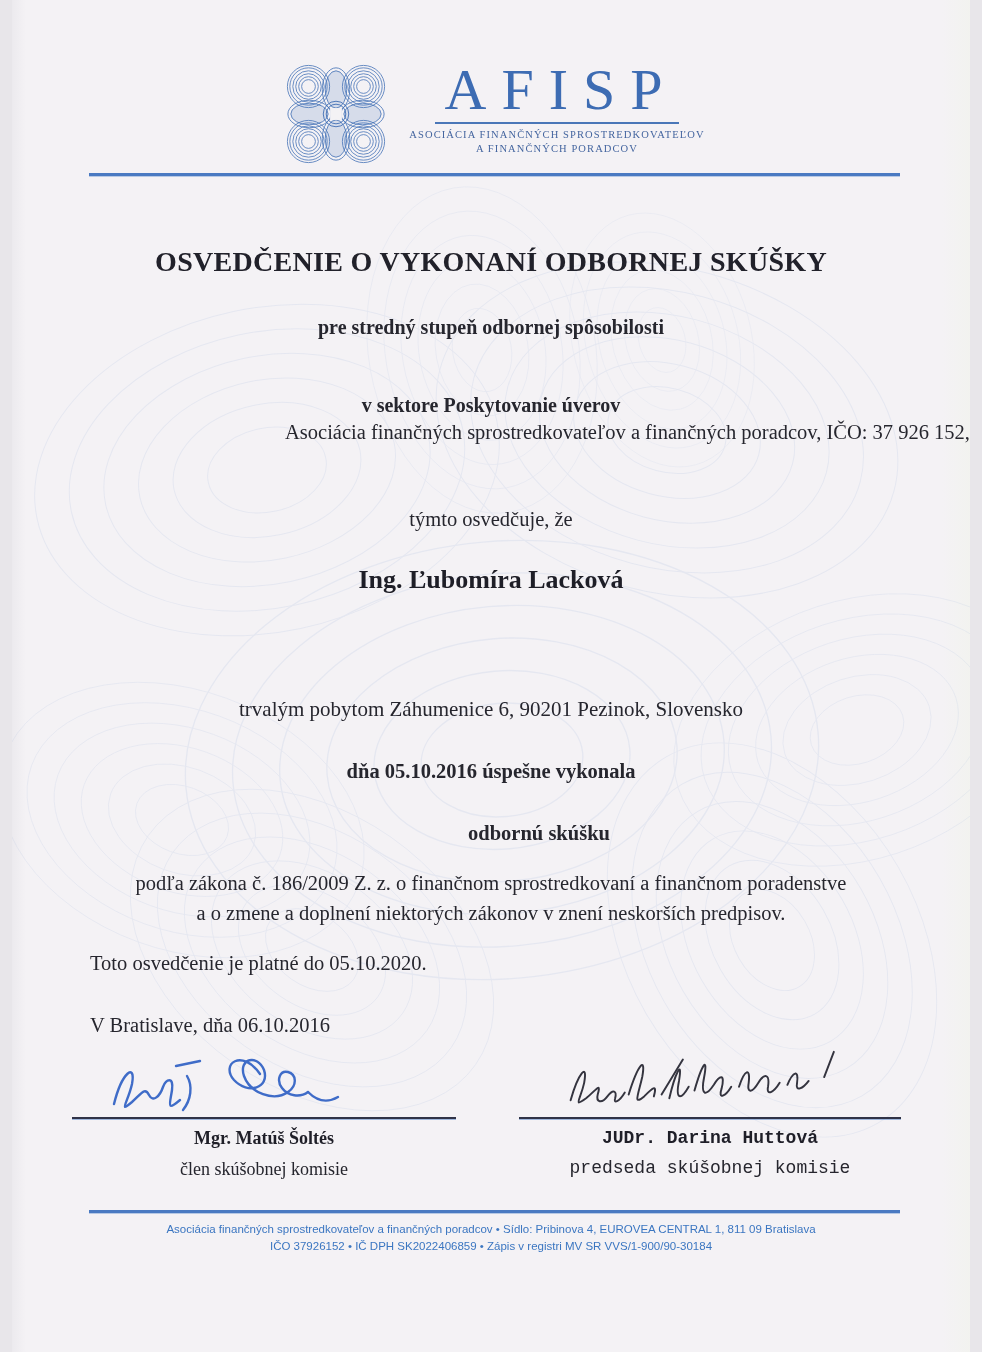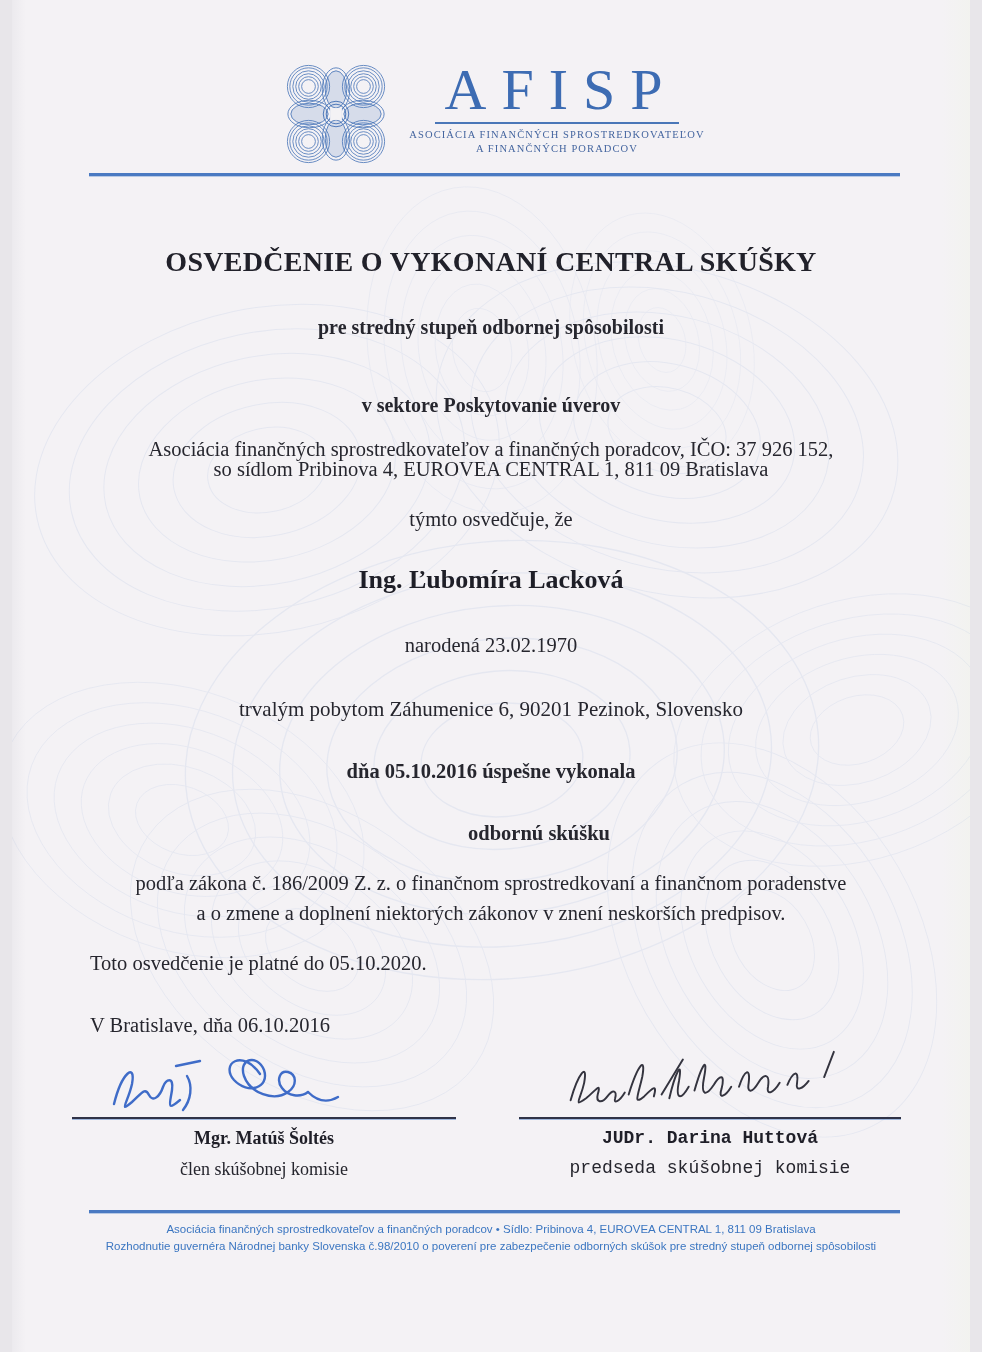--- a/index.html
+++ b/index.html
@@ -29,21 +29,21 @@
   .orgline.second{margin-top:1px;}
   .rule{position:absolute;height:2.5px;background:#4a7ac2;box-shadow:0 0.5px 0 #7aa0d6;}
   .rule-top{top:173px;left:77px;width:811px;}
   .rule-bottom{top:1210px;left:77px;width:811px;}
   .t{position:absolute;left:0;width:100%;text-align:center;line-height:1.18;}
   .left-t{left:78px;width:auto;text-align:left;}
   .fs20{font-size:20.5px;}
   .title{top:245px;font-size:28px;font-weight:bold;letter-spacing:0.3px;color:#21212a;}
   .subtitle{top:316px;font-size:20px;font-weight:bold;}
   .sector{top:394px;font-size:20px;font-weight:bold;}
-  .issuer1{top:437px;}
+  .issuer1{top:420px;text-align:right;}
   .issuer2{top:457px;}
   .certifies{top:507px;}
   .holder-name{top:565px;font-size:26px;font-weight:bold;color:#1e1e27;}
   .born{top:633px;}
   .residence{top:697px;font-size:21px;}
   .exam-date{top:759px;font-weight:bold;}
   .exam-name{top:821px;font-weight:bold;padding-left:48px;}
   .law1{top:871px;}
   .law2{top:901px;}
   .validity{top:951px;font-size:20.5px;}
@@ -146,28 +146,26 @@
     </svg>
     <div class="logo-text">
       <div class="acronym">AFISP</div>
       <div class="orgline">ASOCIÁCIA FINANČNÝCH SPROSTREDKOVATEĽOV</div>
       <div class="orgline second">A FINANČNÝCH PORADCOV</div>
     </div>
   </header>
 
   <div class="rule rule-top"></div>
 
-  <div class="t title">OSVEDČENIE O VYKONANÍ CENTRAL SKÚŠKY</div>
+  <div class="t title">OSVEDČENIE O VYKONANÍ ODBORNEJ SKÚŠKY</div>
   <div class="t subtitle">pre stredný stupeň odbornej spôsobilosti</div>
   <div class="t sector">v sektore Poskytovanie úverov</div>
   <div class="t fs20 issuer1">Asociácia finančných sprostredkovateľov a finančných poradcov, IČO: 37 926 152,</div>
-  <div class="t fs20 issuer2">so sídlom Pribinova 4, EUROVEA CENTRAL 1, 811 09 Bratislava</div>
   <div class="t fs20 certifies">týmto osvedčuje, že</div>
   <div class="t holder-name">Ing. Ľubomíra Lacková</div>
-  <div class="t fs20 born">narodená 23.02.1970</div>
   <div class="t residence">trvalým pobytom Záhumenice 6, 90201 Pezinok, Slovensko</div>
   <div class="t fs20 exam-date">dňa 05.10.2016 úspešne vykonala</div>
   <div class="t fs20 exam-name">odbornú skúšku</div>
   <div class="t fs20 law1">podľa zákona č. 186/2009 Z. z. o finančnom sprostredkovaní a finančnom poradenstve</div>
   <div class="t fs20 law2">a o zmene a doplnení niektorých zákonov v znení neskorších predpisov.</div>
   <div class="t left-t validity">Toto osvedčenie je platné do 05.10.2020.</div>
   <div class="t left-t issued">V Bratislave, dňa 06.10.2016</div>
 
   <div class="sig-col leftcol">
     <svg class="sig-img l" viewBox="0 0 260 76" width="260" height="76" aria-hidden="true">
@@ -198,16 +196,16 @@
       </g>
     </svg>
     <div class="sig-line"></div>
     <div class="sig-name">JUDr. Darina Huttová</div>
     <div class="sig-role">predseda skúšobnej komisie</div>
   </div>
 
   <div class="rule rule-bottom"></div>
   <div class="footer-text">
     <div>Asociácia finančných sprostredkovateľov a finančných poradcov • Sídlo: Pribinova 4, EUROVEA CENTRAL 1, 811 09 Bratislava</div>
-    <div>Rozhodnutie guvernéra Národnej banky Slovenska č.98/2010 o poverení pre zabezpečenie odborných skúšok pre stredný stupeň odbornej spôsobilosti</div>
+    <div>IČO 37926152 • IČ DPH SK2022406859 • Zápis v registri MV SR VVS/1-900/90-30184</div>
   </div>
 
 </div>
 
 </body></html>

